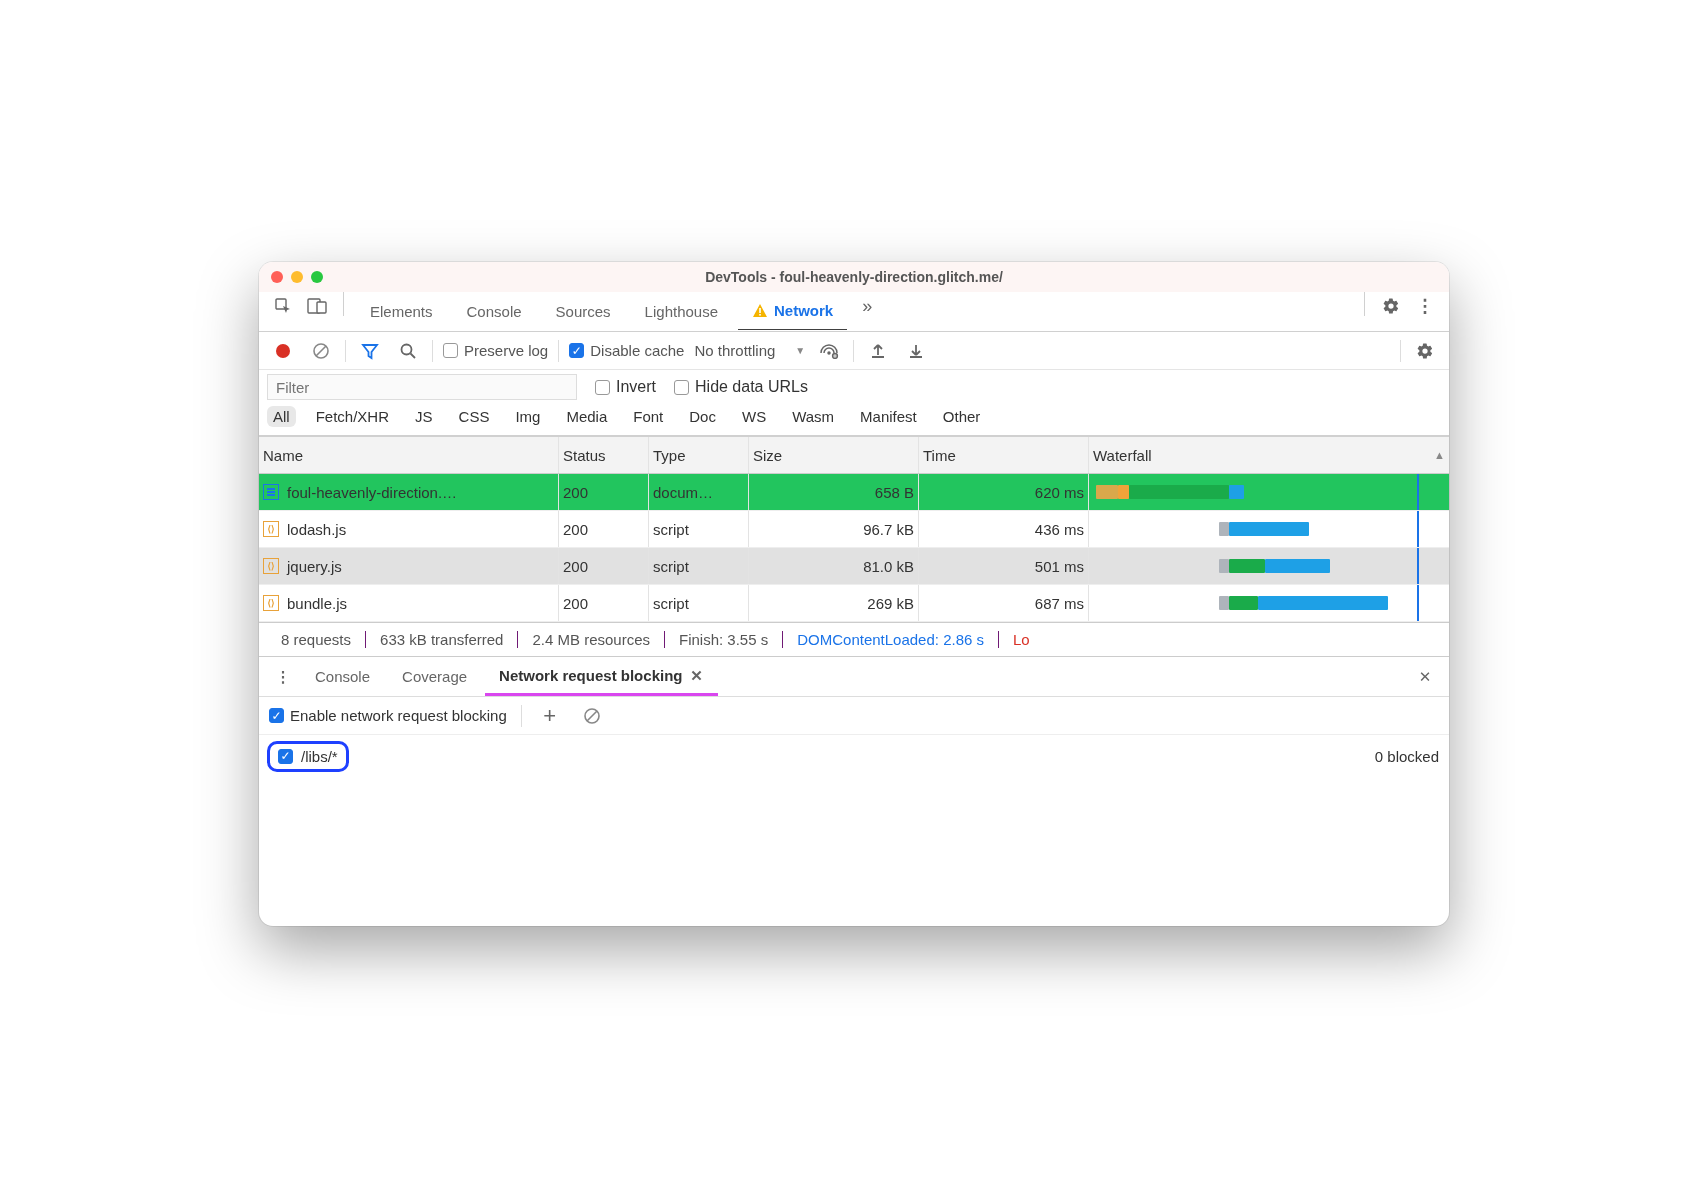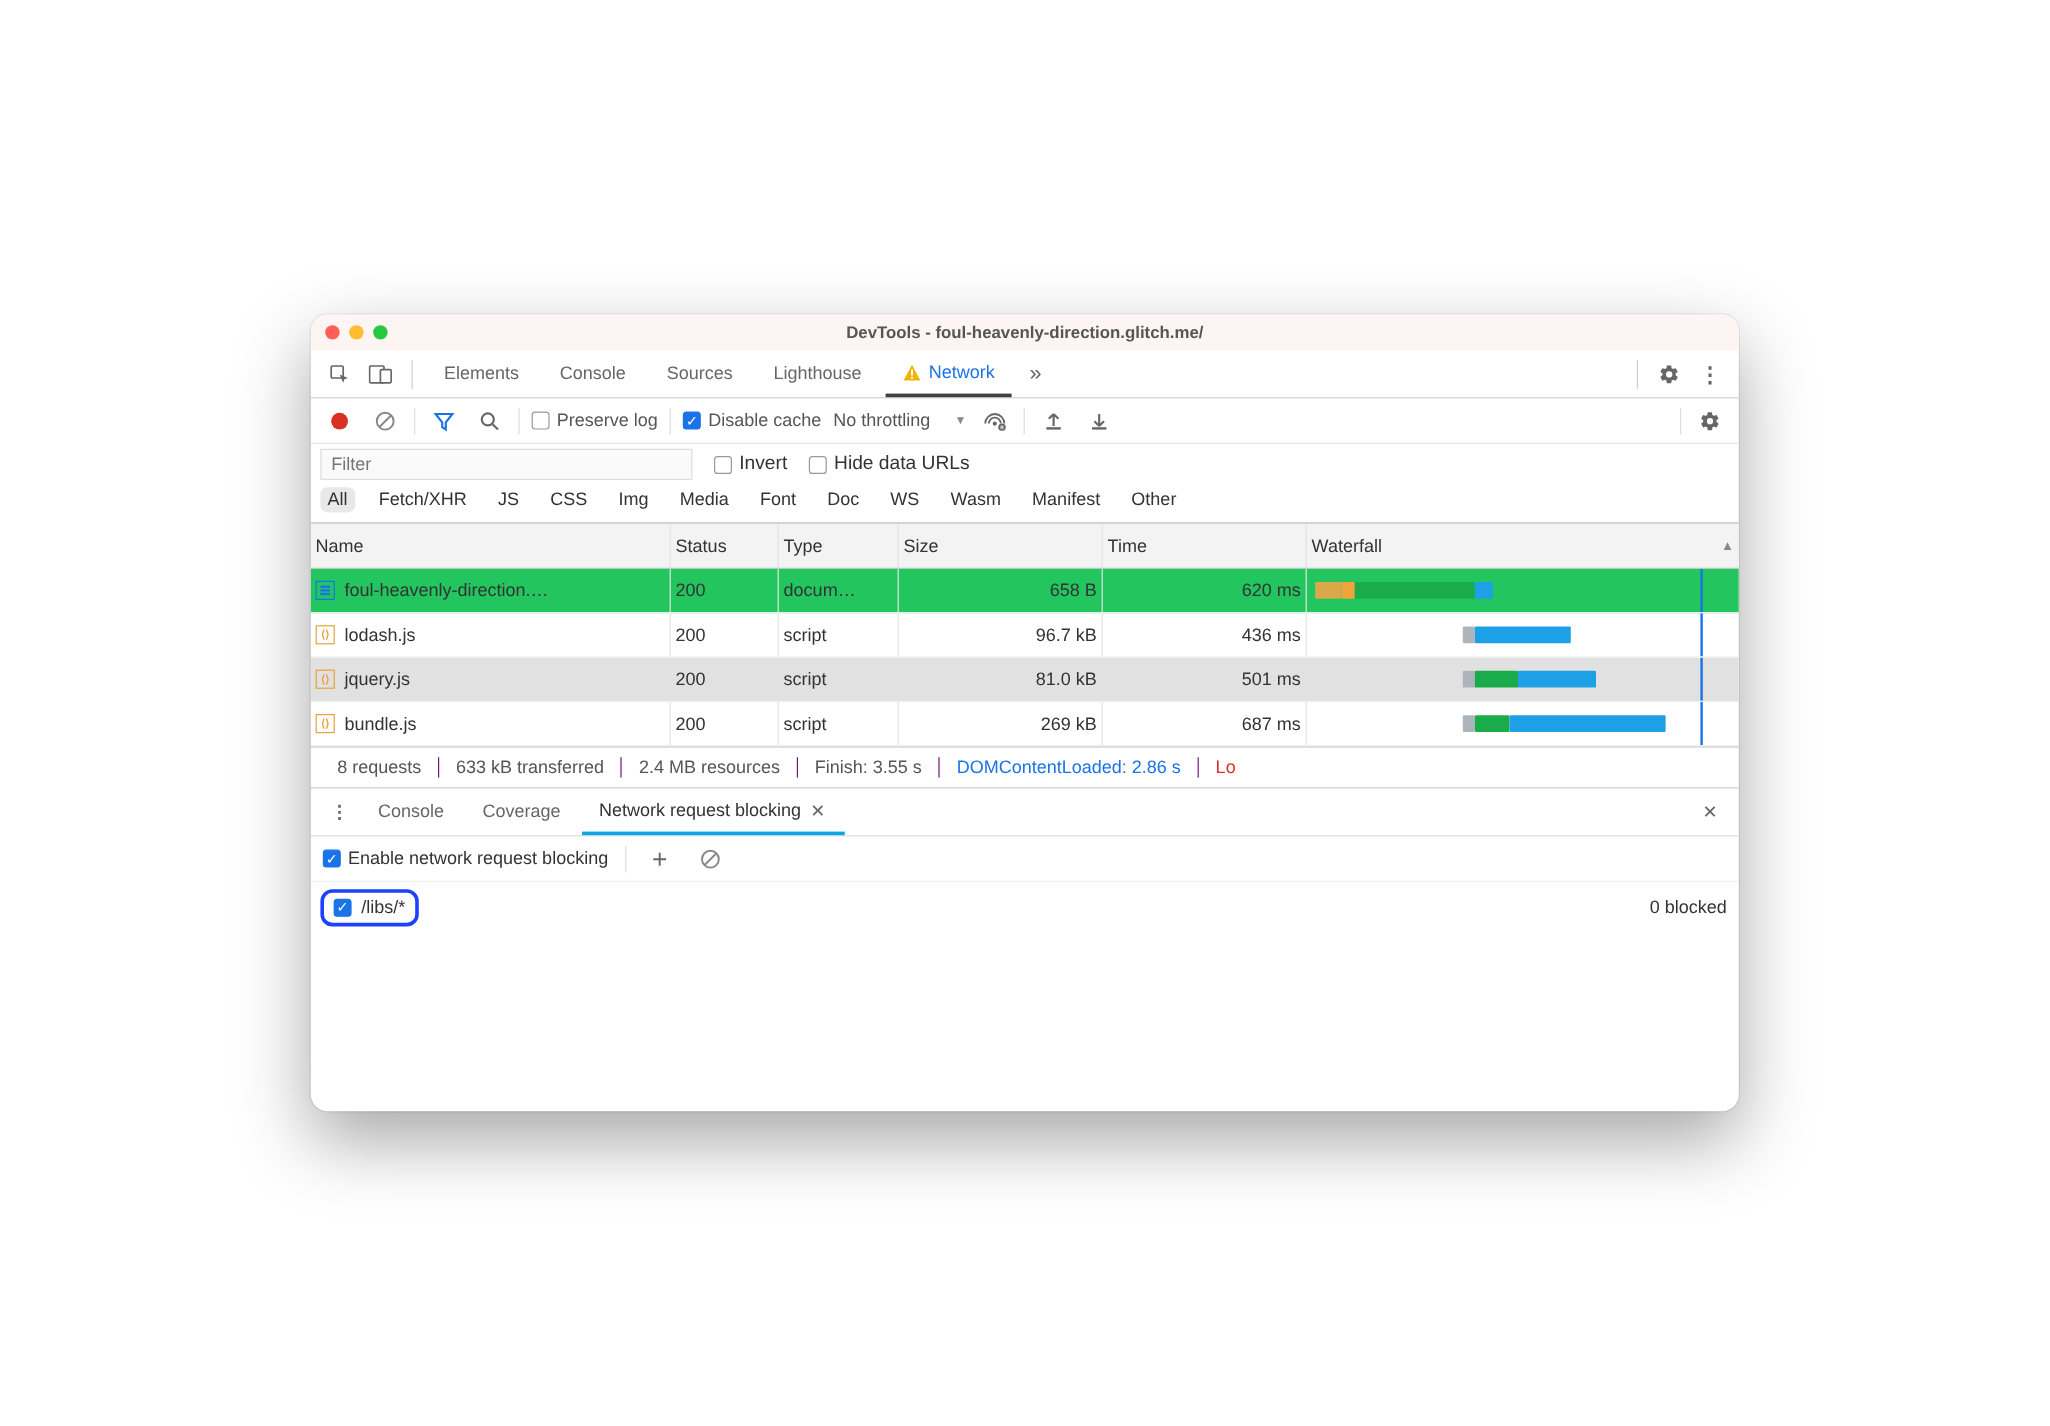--- a/index.html
+++ b/index.html
@@ -31,26 +31,26 @@
     align-items: center;
     padding: 0 12px;
     position: relative;
   }
   .traffic { display: flex; gap: 8px; margin-right: 12px;}
   .tl { width: 12px; height: 12px; border-radius: 50%; }
   .tl.red{background:#ff5f57;} .tl.yel{background:#febc2e;} .tl.grn{background:#28c840;}
   .titlebar .title { position:absolute; left:0; right:0; text-align:center; font-size:14px; font-weight:600; color:#555;}
   
   .toptabs {
-    display:flex; align-items:center; height:40px; border-bottom:1px solid #d0d0d0;
+    display:flex; height:40px; border-bottom:1px solid #d0d0d0;
     padding: 0 10px; gap: 6px; font-size: 15px; color:#666;
   }
   .toptabs .divider { width:1px; height:24px; background:#d0d0d0; margin:0 6px;}
   .tab { padding: 0 14px; height:38px; display:flex; align-items:center; gap:6px; cursor:pointer; }
-  .tab.active { color:#1a73e8; border-bottom: 3px solid #404040; margin-bottom:-1px; font-weight:400;}
+  .tab.active { color:#1a73e8; border-bottom: 1px solid #404040; margin-bottom:-1px; font-weight:700;}
   .iconbtn { width:28px; height:28px; display:flex; align-items:center; justify-content:center; color:#666; cursor:pointer;}
   .spacer{flex:1;}
   
   .toolbar {
     display:flex; align-items:center; height:38px; border-bottom:1px solid #e5e5e5;
     padding:0 10px; gap:10px; font-size:15px; color:#555;
   }
   .rec { width:14px; height:14px; border-radius:50%; background:#d93025;}
   .funnel {color:#1a73e8;}
   .chk { width:15px; height:15px; border:1px solid #999; border-radius:3px; display:inline-flex; align-items:center; justify-content:center; color:#fff; font-size:12px;}
@@ -85,21 +85,21 @@
   .redline{position:absolute; top:0; bottom:0; width:2px; background:#1a73e8; right:30px;}
   
   .summary{ display:flex; height:34px; align-items:center; border-top:1px solid #ccc; font-size:15px; padding:0 8px; gap:0; color:#555; white-space:nowrap; overflow:hidden;}
   .summary span{ padding:0 14px; border-right:1px solid #701a75;}
   .summary span.b{color:#1a73e8;}
   .summary span.r{color:#d93025; border-right:none;}
   
   .drawer{ border-top:1px solid #ccc;}
   .dtabs{display:flex; align-items:center; height:40px; border-bottom:1px solid #ddd; padding:0 10px; gap:4px; font-size:15px; color:#666;}
   .dtab{padding:0 14px; height:38px; display:flex; align-items:center; gap:6px; cursor:pointer;}
-  .dtab.active{color:#333; border-bottom:3px solid #0ea5e9; margin-bottom:-1px; font-weight:400;justify-content:center;}
+  .dtab.active{color:#333; border-bottom:3px solid #d946ef; margin-bottom:-1px; font-weight:700;justify-content:center;}
   .dtoolbar{display:flex; align-items:center; height:38px; padding:0 10px; gap:14px; border-bottom:1px solid #eee; font-size:15px;}
   .pattern-row{display:flex; align-items:center; height:42px; padding:0 10px 0 8px; font-size:15px;}
   .highlight{ border:3px solid #1e40ff; border-radius:10px; padding:4px 8px; display:flex; align-items:center; gap:8px;}
   svg{display:block;}
   .warning-triangle{ width:16px; height:16px;}
 </style>
 </head>
 <body>
 
 <div class="window">

